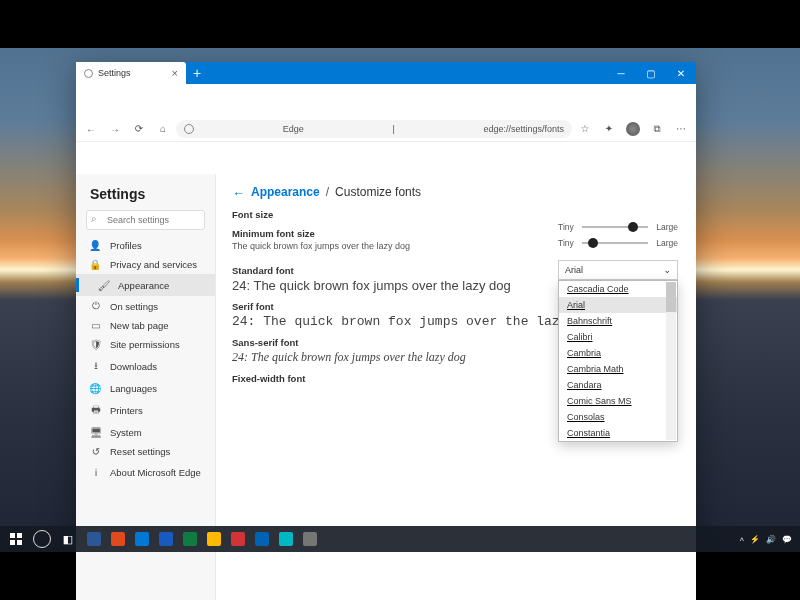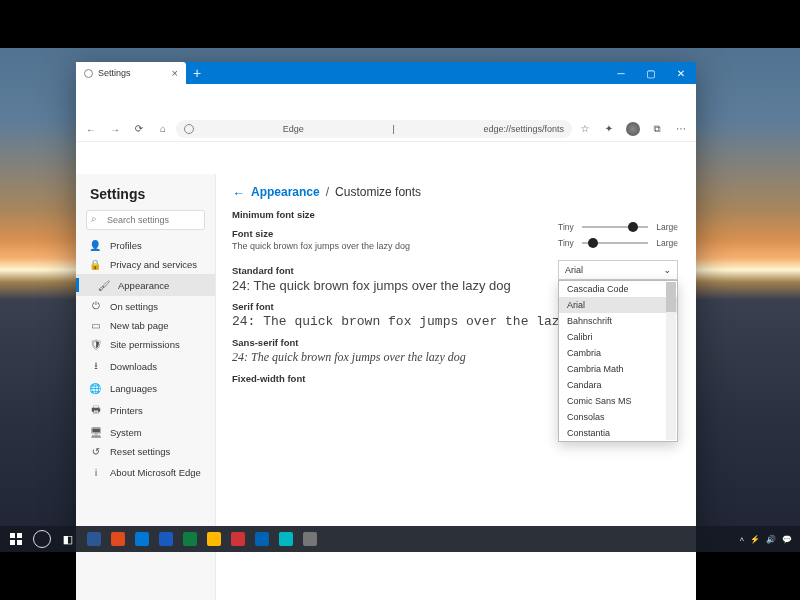--- a/index.html
+++ b/index.html
@@ -218,20 +218,21 @@
   font-size:9px;
   color:#333;
 }
 .dd-list {
   border:1px solid #bbb;
   background:#fff;
   box-shadow: 0 4px 12px rgba(0,0,0,0.2);
   max-height:180px;
   overflow:hidden;
   position:relative;
+  text-decoration:underline;
 }
 .dd-item {
   padding: 3px 8px;
   font-size:9px;
   color:#333;
   cursor:pointer;
 }
 .dd-item.highlight { background:#e5e5e5; }
 .dd-scrollbar {
   position:absolute; right:1px; top:1px; bottom:1px; width:10px; background:#f0f0f0;
@@ -372,23 +373,23 @@
       </div>
 
       <div class="main">
         <div class="breadcrumb">
           <span class="back">←</span>
           <span class="parent">Appearance</span>
           <span class="sep">/</span>
           <span class="current">Customize fonts</span>
         </div>
 
+        <div class="section-label">Font size</div>
+
         <div class="section-label">Minimum font size</div>
-
-        <div class="section-label">Font size</div>
         <div class="section-sub">The quick brown fox jumps over the lazy dog</div>
 
         <div class="section-label">Standard font</div>
         <div class="sample std">24: The quick brown fox jumps over the lazy dog</div>
 
         <div class="section-label">Serif font</div>
         <div class="sample serif">24: The quick brown fox jumps over the lazy</div>
 
         <div class="section-label">Sans-serif font</div>
         <div class="sample sans">24: The quick brown fox jumps over the lazy dog</div>

